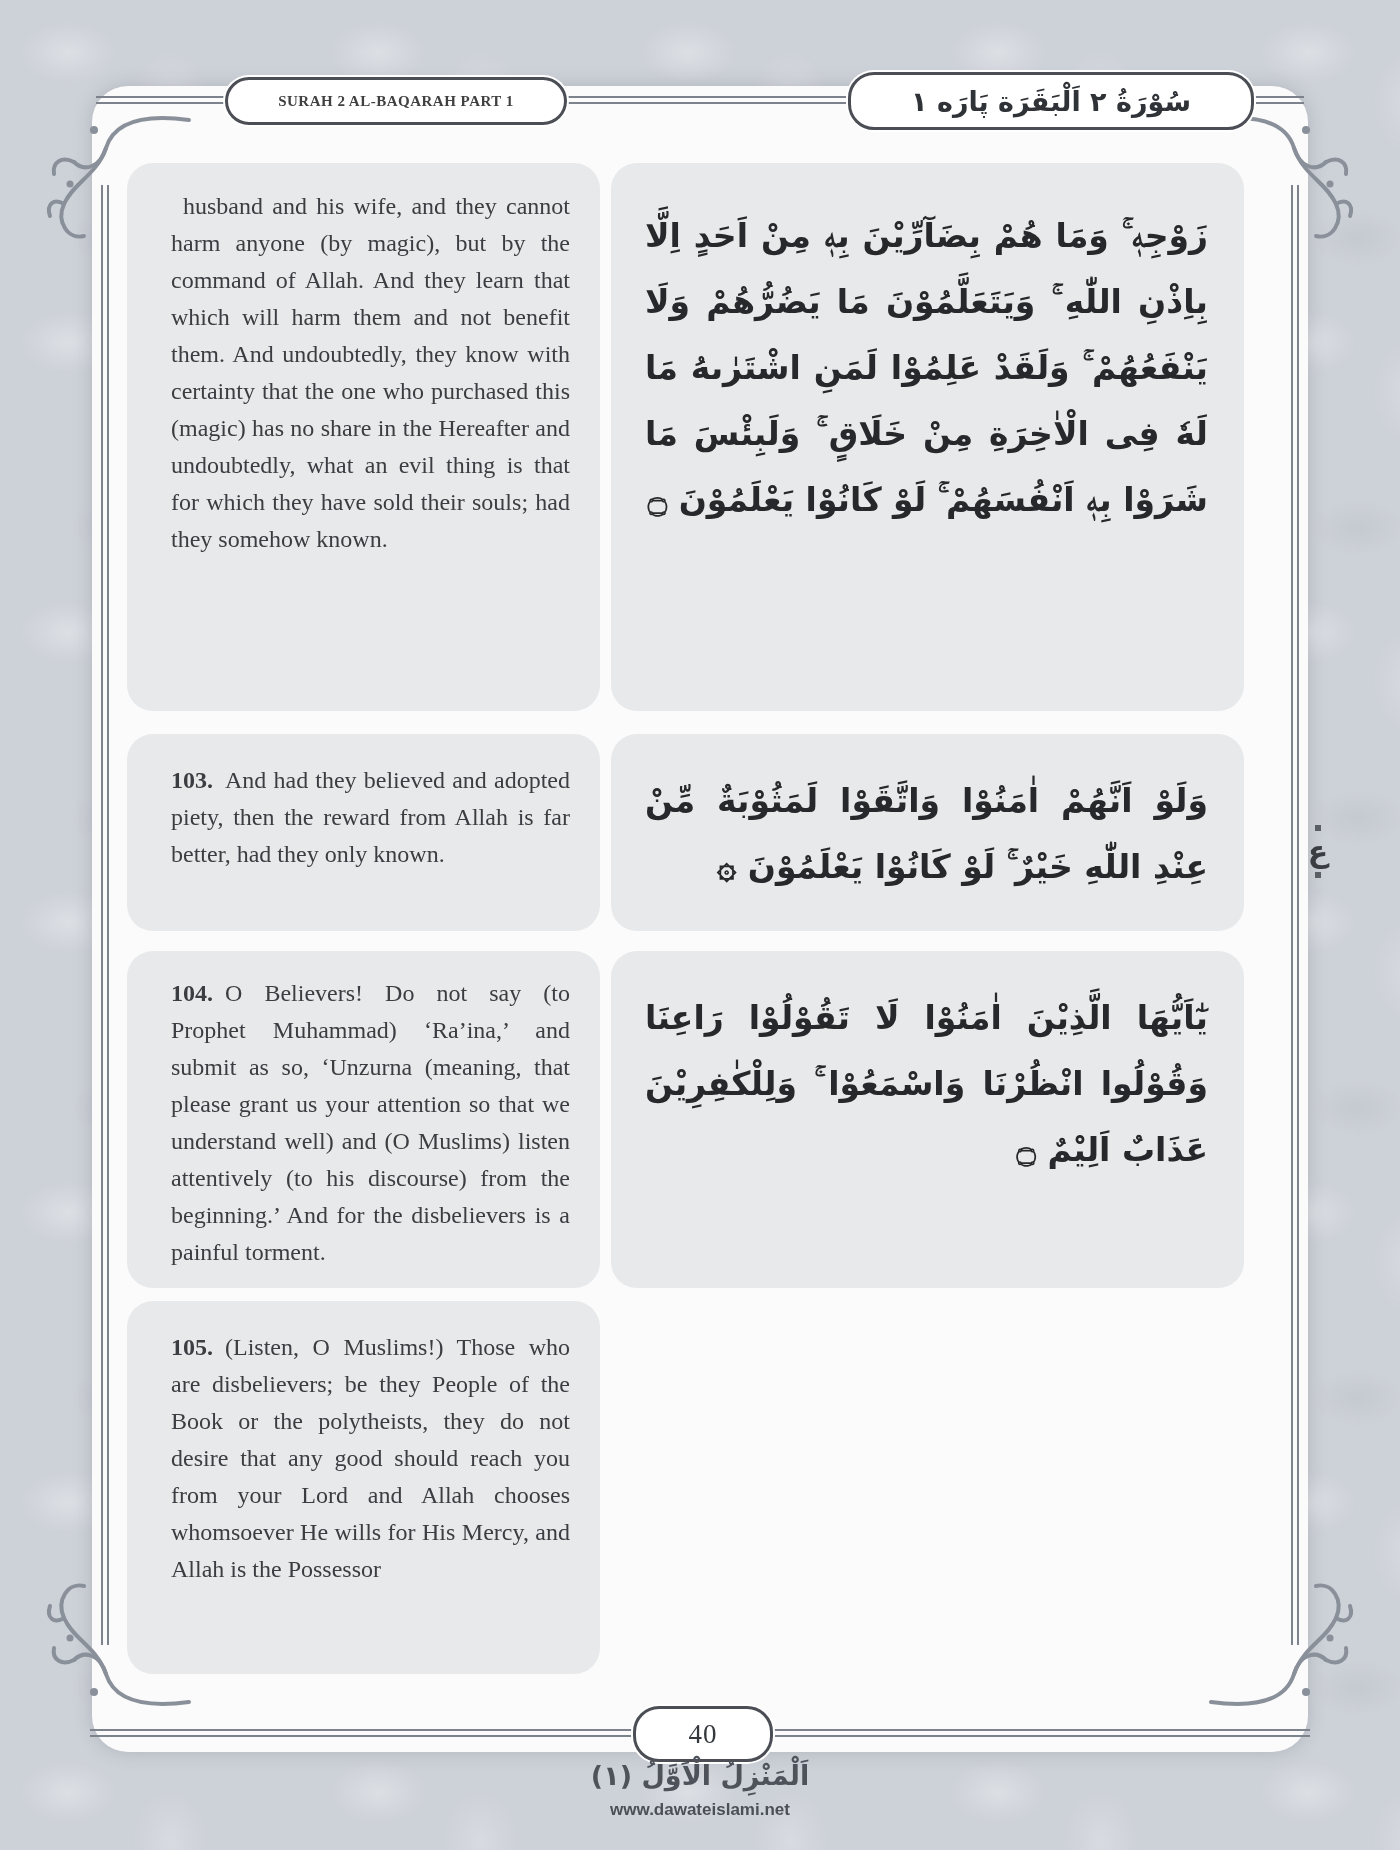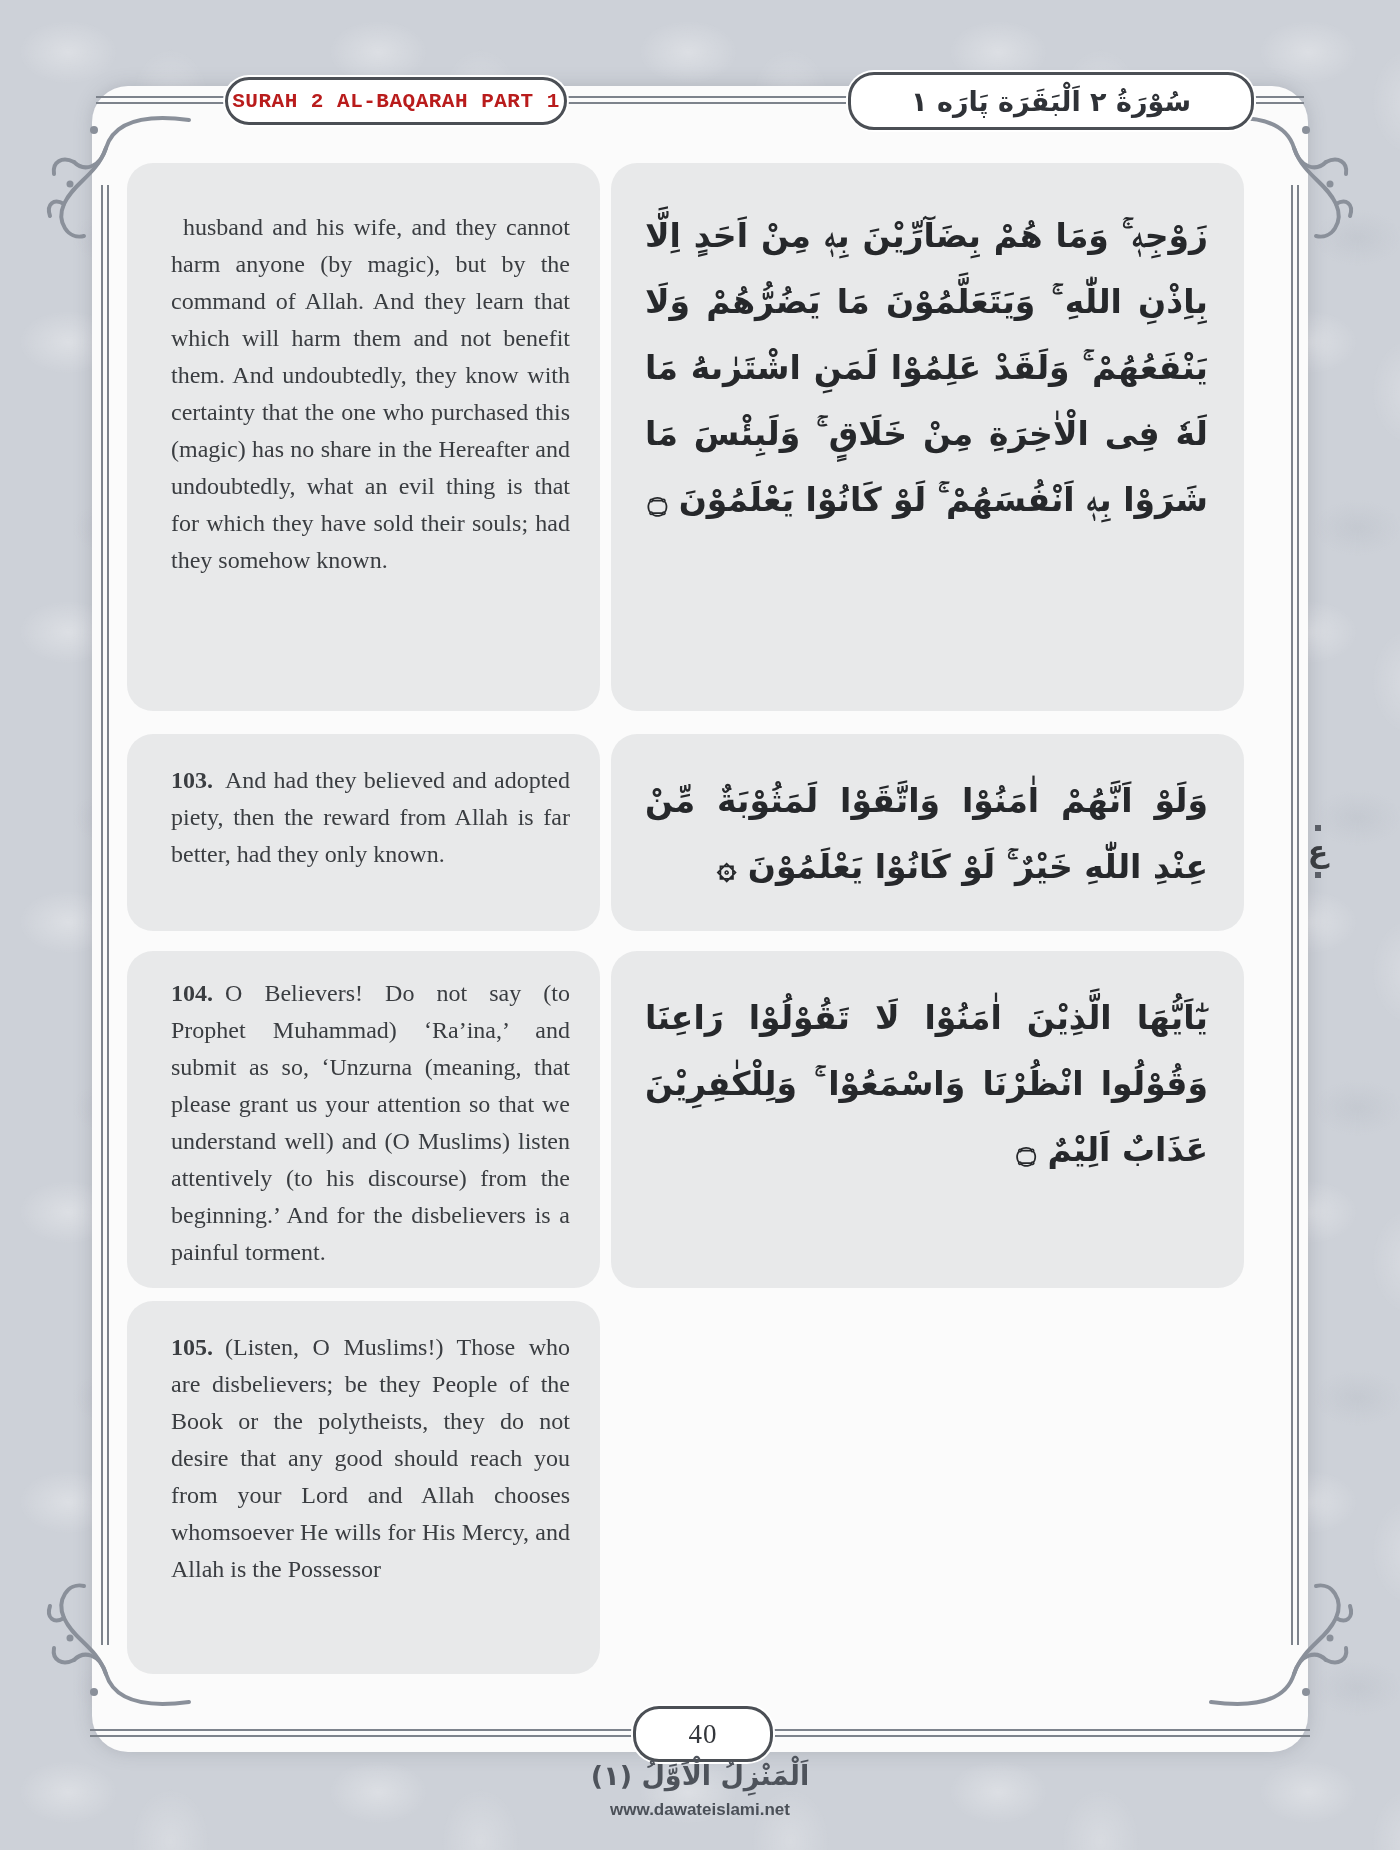--- a/index.html
+++ b/index.html
@@ -35,21 +35,21 @@
   .corner.tl{left:44px;top:100px;}
   .corner.tr{left:1206px;top:100px;transform:scaleX(-1);}
   .corner.bl{left:44px;top:1572px;transform:scaleY(-1);}
   .corner.br{left:1206px;top:1572px;transform:scale(-1,-1);}
   .capsule{
     position:absolute;background:#fff;border:3px solid #4b4f55;border-radius:26px;
     display:flex;align-items:center;justify-content:center;
     box-shadow:0 0 0 2px #fff;
   }
   .cap-en{left:225px;top:77px;width:336px;height:42px;
-    font-weight:bold;font-size:21px;letter-spacing:.5px;color:#b91c1c;font-family:Liberation Mono, monospace;}
+    font-weight:bold;font-size:15px;letter-spacing:.5px;color:#404040;}
   .cap-ar{left:848px;top:72px;width:400px;height:52px;
     font-family:"DejaVu Sans",sans-serif;font-weight:bold;font-size:27px;color:#2f3237;direction:rtl;}
   .block{
     position:absolute;background:#e8e9ea;border-radius:26px;overflow:hidden;
     box-sizing:border-box;
   }
   .eng{
     left:127px;width:473px;
     font-size:24px;line-height:37px;color:#3a3d41;text-align:justify;
     padding:34px 30px 0 44px;
@@ -59,21 +59,21 @@
     left:611px;width:633px;
     font-family:"DejaVu Sans",sans-serif;font-weight:bold;
     font-size:33px;line-height:66px;color:#26282b;
     direction:rtl;text-align:justify;
     padding:34px 36px 0 34px;
   }
   .r1{top:163px;height:548px;}
   .r2{top:734px;height:197px;}
   .r3{top:951px;height:337px;}
   .r4{top:1301px;height:373px;}
-  .eng.r1{padding-top:46px;}
+  .eng.r1{padding-top:25px;}
   .ara.r1{padding-top:40px;}
   .eng.r2,.eng.r4{padding-top:28px;}
   .eng.r3{padding-top:24px;}
   .ruku{
     position:absolute;left:1296px;top:822px;width:44px;text-align:center;
     font-family:"DejaVu Sans",sans-serif;font-weight:bold;font-size:30px;color:#3a3d41;
   }
   .ruku::before,.ruku::after{content:"";display:block;width:6px;height:6px;background:#5a5e66;margin:3px auto;}
   .cap-page{left:633px;top:1706px;width:134px;height:50px;font-size:27px;color:#34373c;letter-spacing:1px;}
   .manzil{

